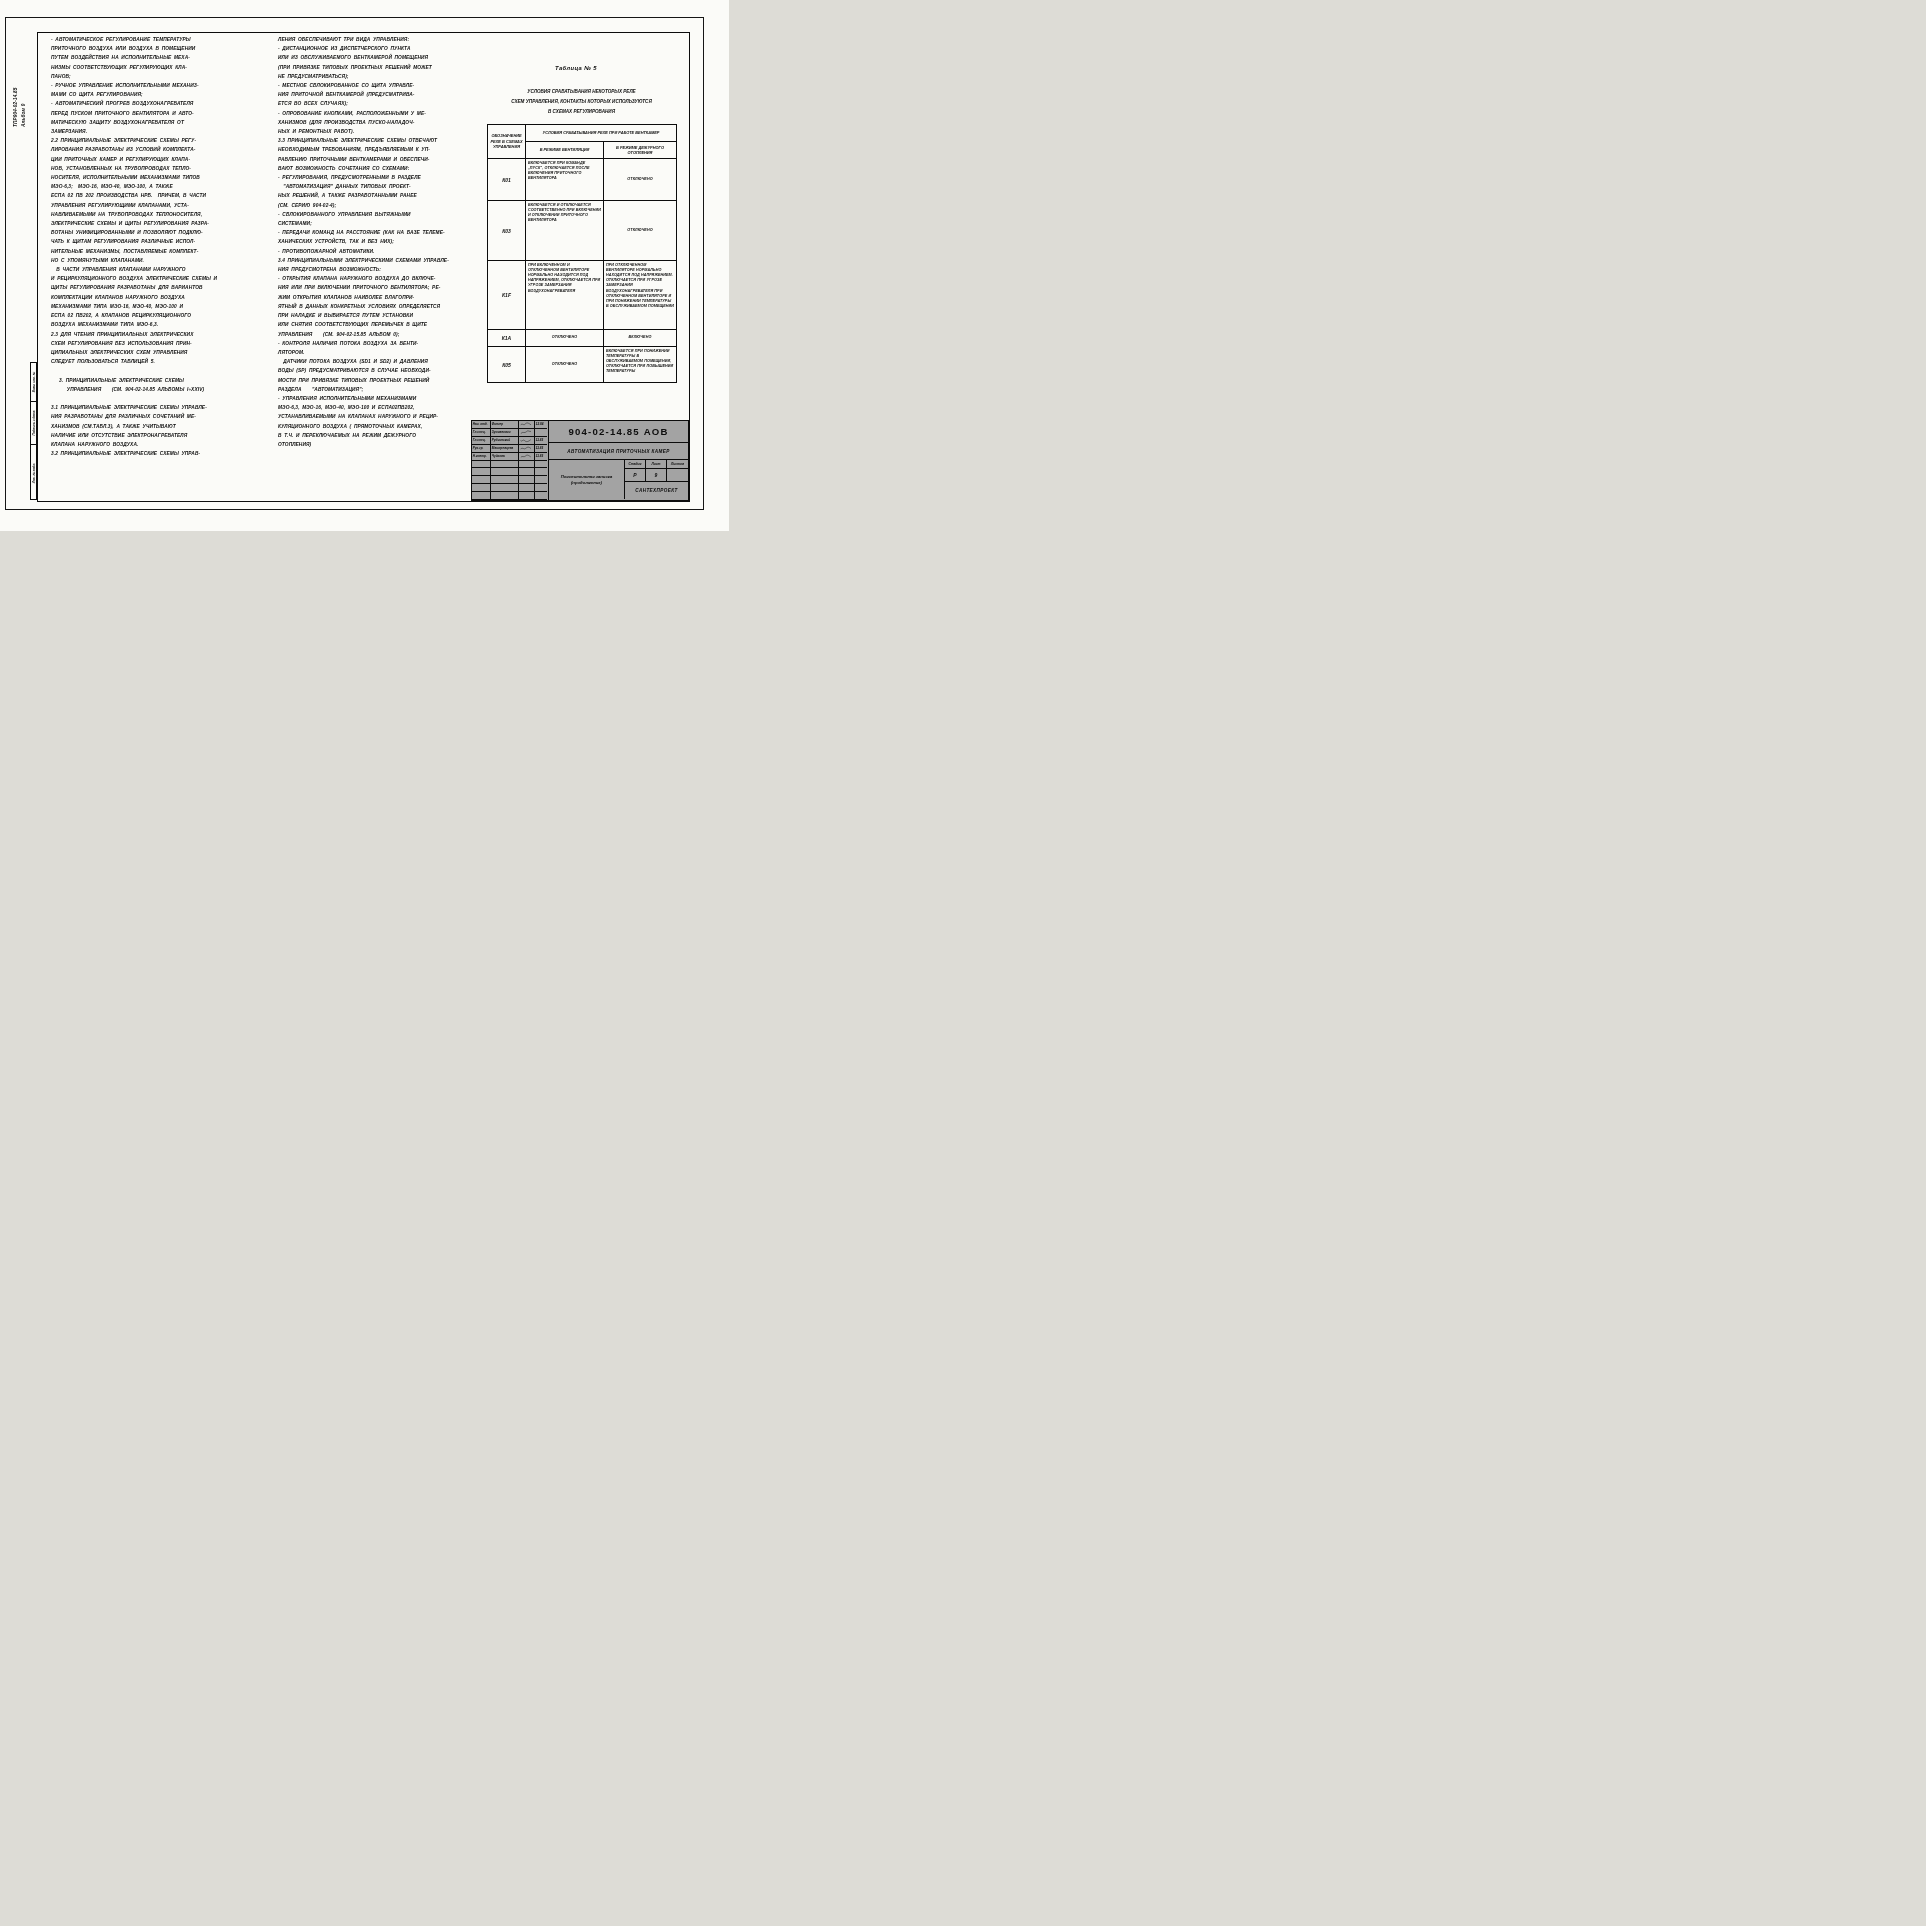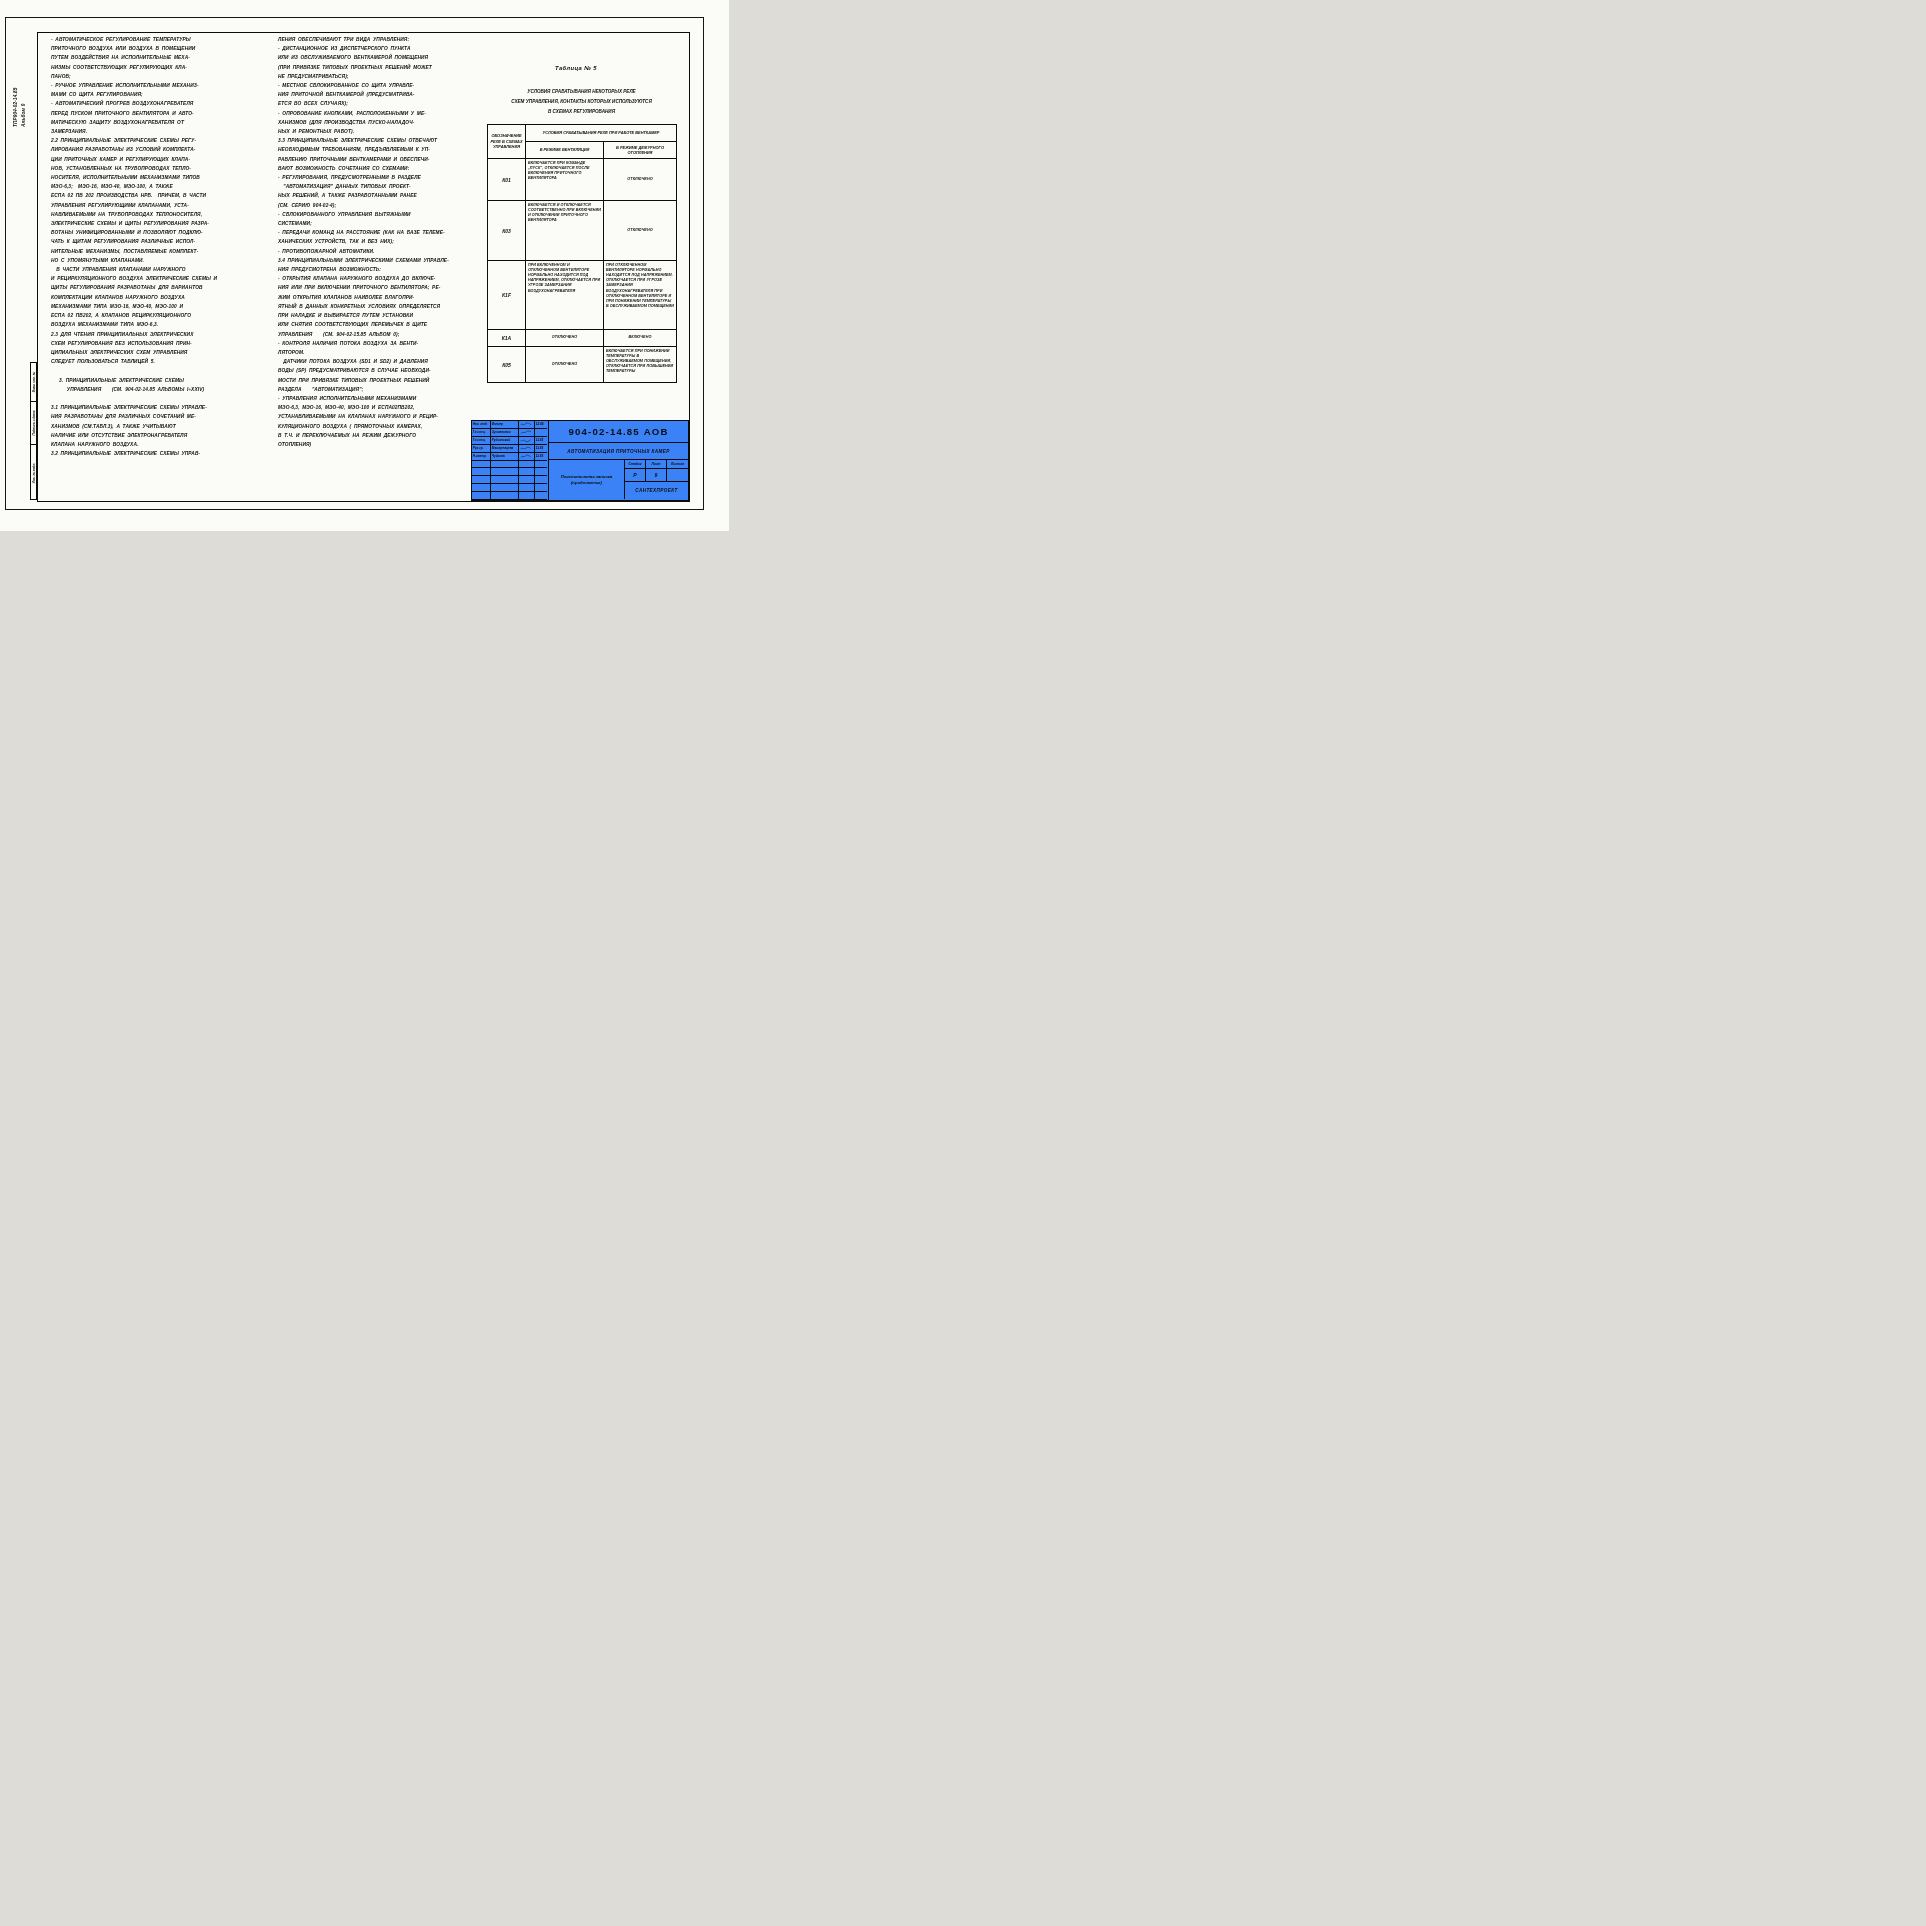--- a/index.html
+++ b/index.html
@@ -39,21 +39,21 @@
   .tc.last-col{border-right:none;}
   .tc.last-row{border-bottom:none;}
   .tc.hdr{font-size:3.9px;line-height:5.4px;display:flex;align-items:center;justify-content:center;text-align:center;}
   .tc.relay{font-size:5px;display:flex;align-items:center;justify-content:center;}
   .tc.body{font-size:3.7px;line-height:5.2px;letter-spacing:0.1px;}
   .tc.center{display:flex;align-items:center;justify-content:center;text-align:center;}
   .h-relay{grid-column:1;grid-row:1/3;}
   .h-span{grid-column:2/4;grid-row:1;}
 
   
-  .stamp{position:absolute;left:471px;top:420px;width:218px;height:81px;border:1.2px solid #0c0c0c;box-sizing:border-box;background:#3b82f6;}
+  .stamp{position:absolute;left:471px;top:420px;width:218px;height:81px;border:1.2px solid #0c0c0c;box-sizing:border-box;background:#a3a3a3;}
   .stamp-left{position:absolute;left:0;top:0;width:77px;height:100%;border-right:0.8px solid #0c0c0c;box-sizing:border-box;
     display:grid;grid-template-columns:19px 28px 16px 12.3px;grid-template-rows:repeat(10,1fr);}
   .sc{border-right:0.6px solid #0c0c0c;border-bottom:0.6px solid #0c0c0c;box-sizing:border-box;
     font-size:3.1px;font-style:italic;font-weight:bold;display:flex;align-items:center;padding:0 0.8px;overflow:hidden;white-space:nowrap;}
   .sc.c4{border-right:none;}
   .stamp-right{position:absolute;left:77px;top:0;right:0;bottom:0;}
   .doc-num{height:22.3px;border-bottom:1.2px solid #0c0c0c;box-sizing:border-box;display:flex;align-items:center;justify-content:center;
     font-size:9.6px;font-weight:bold;letter-spacing:1.2px;}
   .proj-title{height:17px;border-bottom:1px solid #0c0c0c;box-sizing:border-box;display:flex;align-items:center;justify-content:center;
     font-size:4.6px;font-style:italic;font-weight:bold;text-transform:uppercase;letter-spacing:0.4px;}

